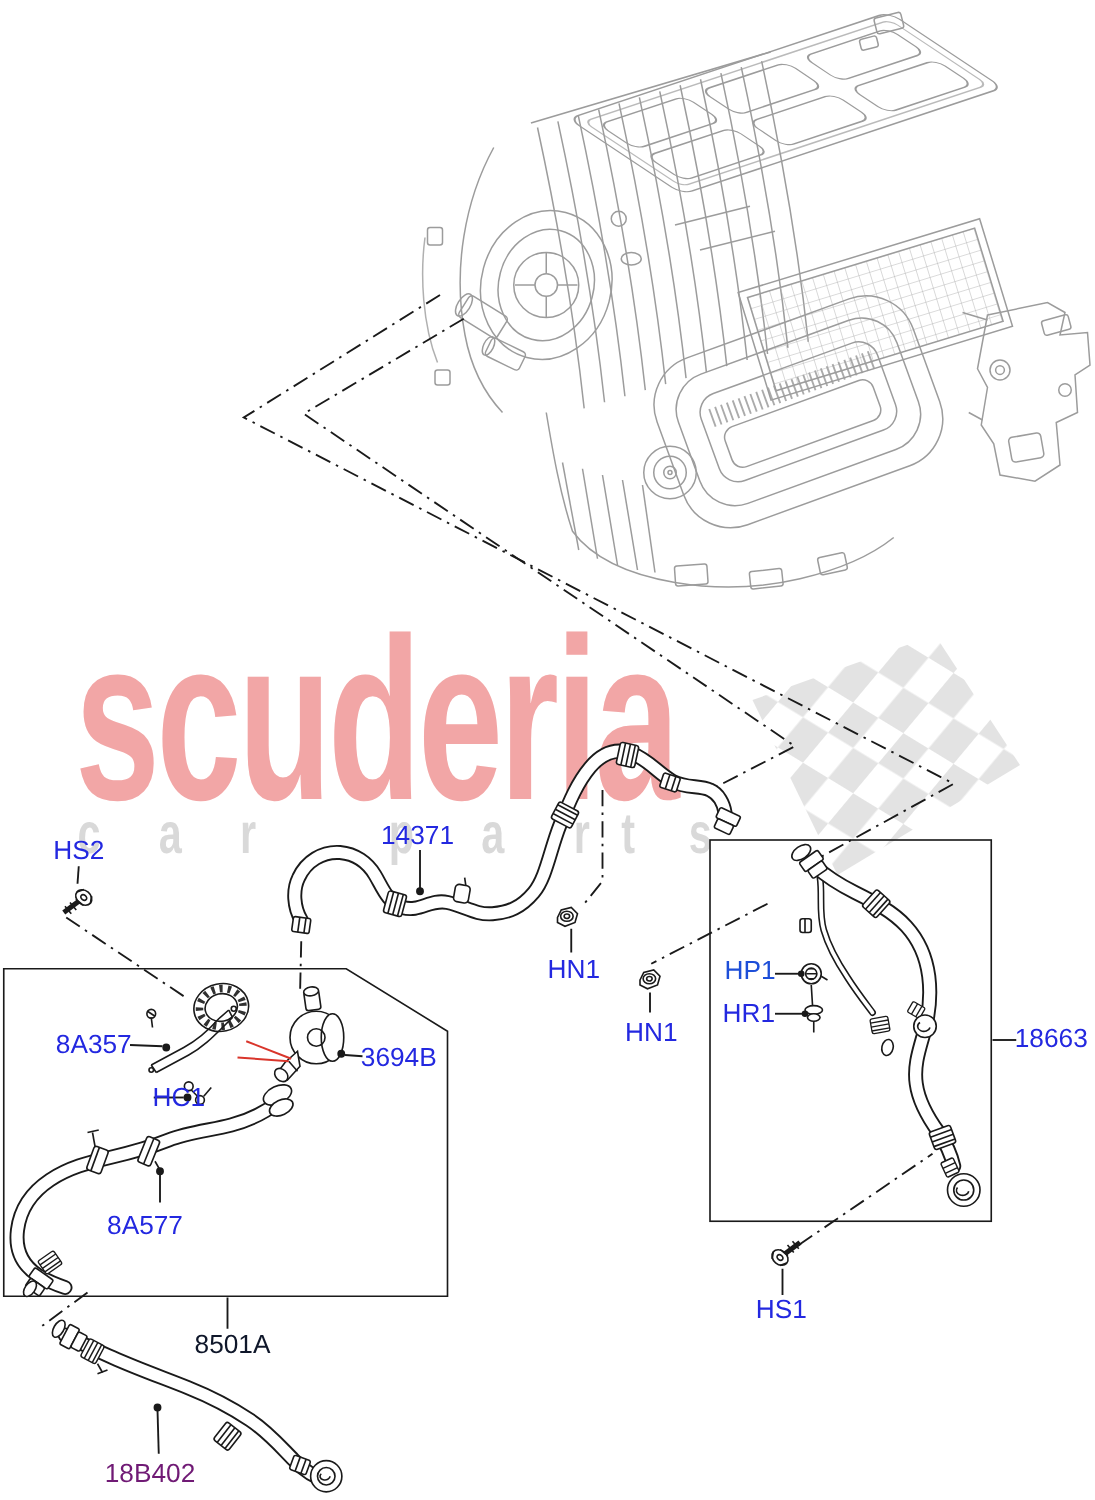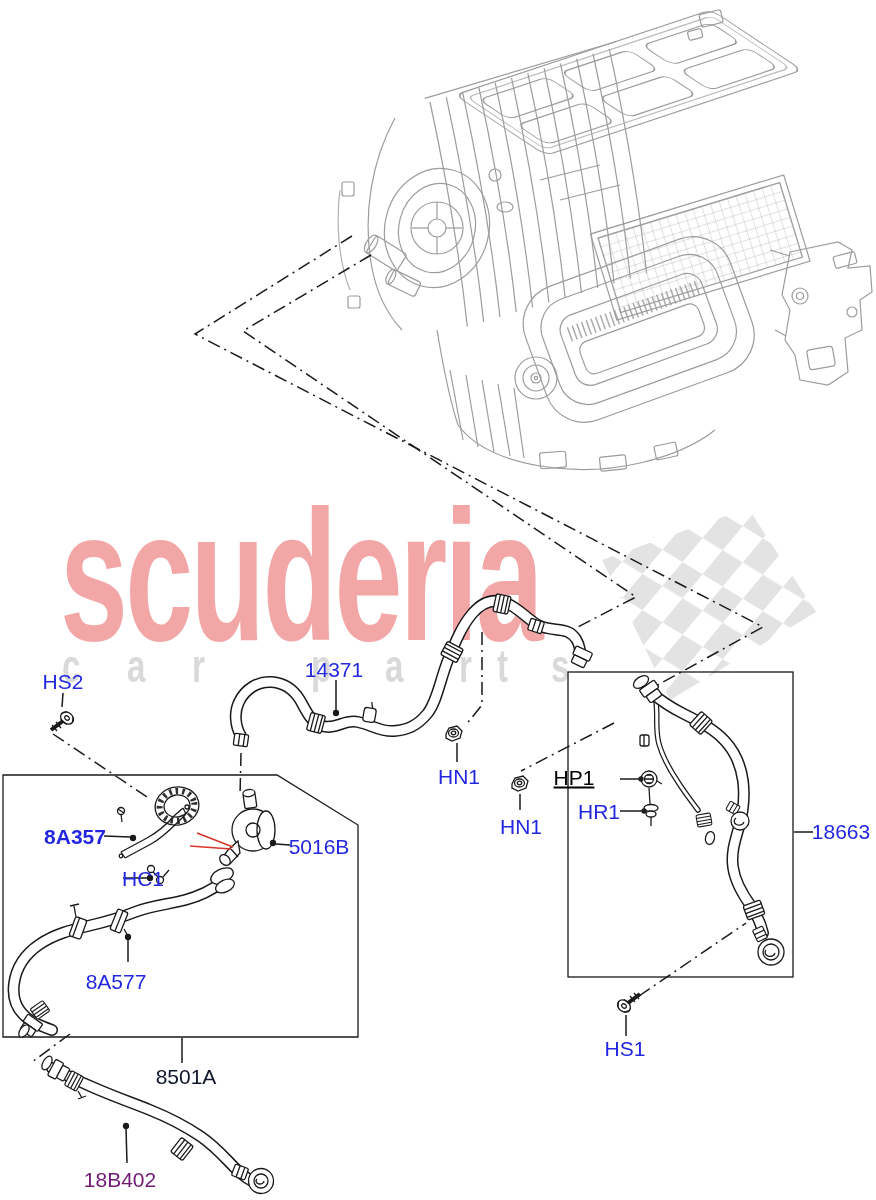--- a/index.html
+++ b/index.html
@@ -354,24 +354,24 @@
         <line class="lead" x1="626" y1="1015" x2="626" y2="1036"></line>
       </g>
     </g>
   </svg>
 
   <div class="callout-layer">
       <div class="callout" style="left: 63px; top: 681px; color: rgb(35, 40, 224);">HS2</div>
       <div class="callout" style="left: 334px; top: 669px; color: rgb(35, 40, 224);">14371</div>
       <div class="callout" style="left: 459px; top: 776px; color: rgb(35, 40, 224);">HN1</div>
       <div class="callout" style="left: 521px; top: 826px; color: rgb(35, 40, 224);">HN1</div>
-      <div class="callout" style="left: 574px; top: 777px; color: #000000; text-decoration: underline;">HP1</div>
+      <div class="callout" style="left: 600px; top: 777px; color: #1d4ed8;">HP1</div>
       <div class="callout" style="left: 599px; top: 811px; color: rgb(35, 40, 224);">HR1</div>
       <div class="callout" style="left: 841px; top: 831px; color: rgb(35, 40, 224);">18663</div>
-      <div class="callout" style="left: 75px; top: 836px; color: rgb(35, 40, 224); font-weight: bold;">8A357</div>
+      <div class="callout" style="left: 75px; top: 836px; color: rgb(35, 40, 224);">8A357</div>
       <div class="callout" style="left: 103px; top: 878px; color: rgb(35, 40, 224); margin-left: 40px;">HC1</div>
-      <div class="callout" style="left: 319px; top: 846px; color: rgb(35, 40, 224);">5016B</div>
+      <div class="callout" style="left: 319px; top: 846px; color: rgb(35, 40, 224);">3694B</div>
       <div class="callout" style="left: 116px; top: 981px; color: rgb(35, 40, 224);">8A577</div>
       <div class="callout" style="left: 186px; top: 1076px; color: #0f172a;">8501A</div>
       <div class="callout" style="left: 120px; top: 1179px; color: #701a75;">18B402</div>
       <div class="callout" style="left: 625px; top: 1048px; color: rgb(35, 40, 224);">HS1</div>
     </div>
 </div>
 
 </body></html>

